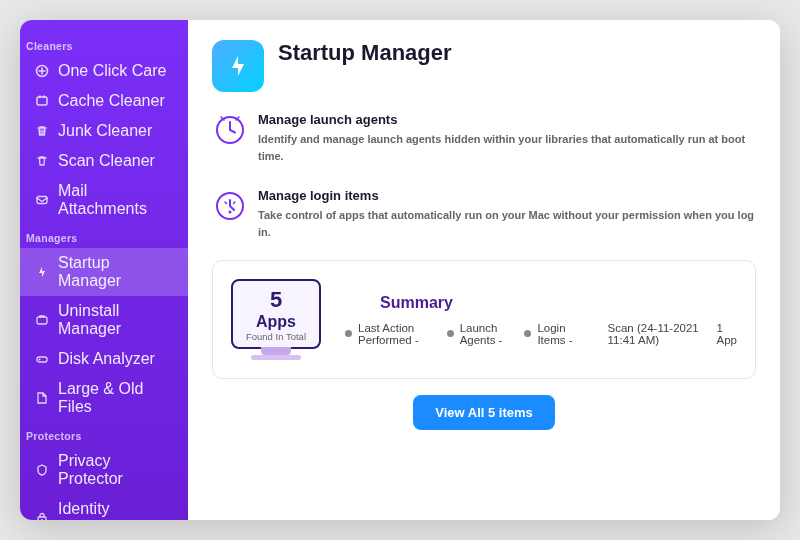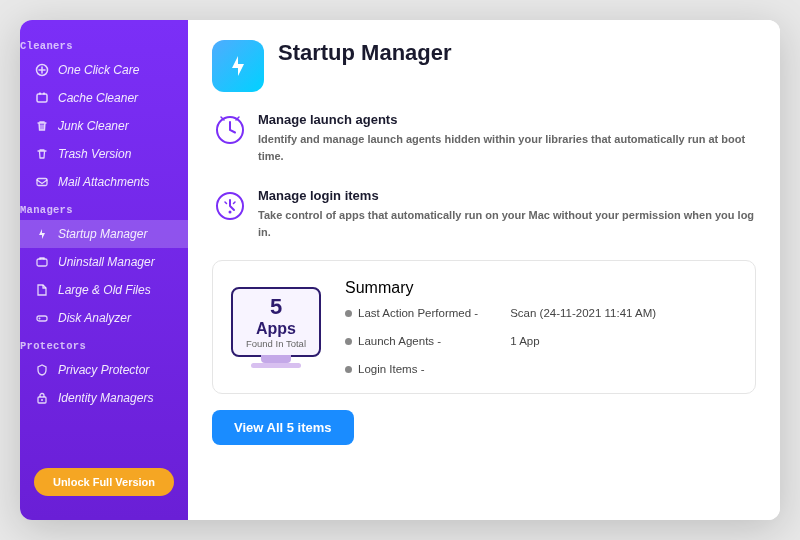--- a/index.html
+++ b/index.html
@@ -75,36 +75,34 @@
       background: linear-gradient(180deg, #7b2ff7 0%, #6a1fd6 100%);
       padding: 12px 0;
       display: flex;
       flex-direction: column;
       overflow-y: auto;
     }
     .sidebar-section-label {
       color: rgba(255,255,255,0.7);
       font-size: 10.5px;
       font-weight: 600;
-      padding: 8px 0 4px;
+      padding: 8px 6px 4px;
       text-transform: none;
       letter-spacing: 0.3px;
-      font-family: Liberation Mono, monospace;
     }
     .sidebar-item {
       display: flex;
       align-items: center;
       gap: 8px;
       padding: 6px 14px;
       cursor: pointer;
       color: rgba(255,255,255,0.9);
-      font-size: 12px;
+      font-size: 16px;
       border-radius: 0;
       transition: background 0.15s;
-      font-style: italic;
     }
     .sidebar-item.active {
       background: rgba(255,255,255,0.2);
     }
     .sidebar-item-icon {
       width: 16px;
       height: 16px;
       display: flex;
       align-items: center;
       justify-content: center;
@@ -248,31 +246,31 @@
       width: 50px;
       height: 5px;
       background: #d8c0f0;
       border-radius: 4px;
     }
     .summary-info {
       flex: 1;
     }
     .summary-info h2 {
       font-size: 16px;
-      font-weight: 400;
-      color: #000000;
+      font-weight: 700;
+      color: #4c1d95;
       margin-bottom: 10px;
+      margin-left: 35px;
     }
     .summary-rows {
       display: flex;
       gap: 32px;
     }
     .summary-col {
       display: flex;
-      flex-direction: column;
       gap: 16px;
     }
     .summary-row {
       display: flex;
       align-items: center;
       gap: 6px;
     }
     .summary-dot {
       width: 7px;
       height: 7px;
@@ -283,21 +281,21 @@
     .summary-row-label {
       font-size: 11.5px;
       color: #444;
     }
     .summary-row-value {
       font-size: 11.5px;
       color: #444;
     }
     .content-footer {
       display: flex;
-      justify-content: flex-start;
+      justify-content: center;
     }
     .view-all-btn {
       background: #1a8cff;
       color: white;
       border: none;
       border-radius: 8px;
       padding: 10px 22px;
       font-size: 13px;
       font-weight: 600;
       cursor: pointer;
@@ -339,21 +337,21 @@
             </svg>
         </div>
         <span>Junk Cleaner</span>
       </div>
       <div class="sidebar-item">
         <div class="sidebar-item-icon">
           <svg width="14" height="14" viewBox="0 0 14 14" fill="none">
               <path d="M3 4h8M5 4V3h4v1M4.5 4l.5 7h4l.5-7" stroke="rgba(255,255,255,0.8)" stroke-width="1.3" stroke-linecap="round" stroke-linejoin="round"></path>
             </svg>
         </div>
-        <span>Trash Version</span>
+        <span>Scan Cleaner</span>
       </div>
       <div class="sidebar-item">
         <div class="sidebar-item-icon">
           <svg width="14" height="14" viewBox="0 0 14 14" fill="none">
               <rect x="2" y="3.5" width="10" height="7" rx="1.5" stroke="rgba(255,255,255,0.8)" stroke-width="1.3"></rect>
               <path d="M2 5l5 3.5L12 5" stroke="rgba(255,255,255,0.8)" stroke-width="1.3" stroke-linecap="round"></path>
             </svg>
         </div>
         <span>Mail Attachments</span>
       </div>
@@ -373,34 +371,34 @@
           <svg width="14" height="14" viewBox="0 0 14 14" fill="none">
               <rect x="2" y="4" width="10" height="7" rx="1.5" stroke="rgba(255,255,255,0.8)" stroke-width="1.3"></rect>
               <path d="M5 4V3h4v1" stroke="rgba(255,255,255,0.8)" stroke-width="1.3" stroke-linecap="round"></path>
             </svg>
         </div>
         <span>Uninstall Manager</span>
       </div>
       <div class="sidebar-item">
         <div class="sidebar-item-icon">
           <svg width="14" height="14" viewBox="0 0 14 14" fill="none">
+              <rect x="2" y="5" width="10" height="5" rx="2" stroke="rgba(255,255,255,0.8)" stroke-width="1.3"></rect>
+              <circle cx="4.5" cy="7.5" r="1" fill="rgba(255,255,255,0.8)"></circle>
+            </svg>
+        </div>
+        <span>Disk Analyzer</span>
+      </div>
+      <div class="sidebar-item">
+        <div class="sidebar-item-icon">
+          <svg width="14" height="14" viewBox="0 0 14 14" fill="none">
               <path d="M3 2h5l3 3v7H3V2z" stroke="rgba(255,255,255,0.8)" stroke-width="1.3"></path>
               <path d="M8 2v3h3" stroke="rgba(255,255,255,0.8)" stroke-width="1.3"></path>
             </svg>
         </div>
         <span>Large &amp; Old Files</span>
-      </div>
-      <div class="sidebar-item">
-        <div class="sidebar-item-icon">
-          <svg width="14" height="14" viewBox="0 0 14 14" fill="none">
-              <rect x="2" y="5" width="10" height="5" rx="2" stroke="rgba(255,255,255,0.8)" stroke-width="1.3"></rect>
-              <circle cx="4.5" cy="7.5" r="1" fill="rgba(255,255,255,0.8)"></circle>
-            </svg>
-        </div>
-        <span>Disk Analyzer</span>
       </div>
 
       <div class="sidebar-section-label">Protectors</div>
 
       <div class="sidebar-item">
         <div class="sidebar-item-icon">
           <svg width="14" height="14" viewBox="0 0 14 14" fill="none">
               <path d="M7 2L3 4v3c0 2.5 1.8 4.5 4 5 2.2-.5 4-2.5 4-5V4L7 2z" stroke="rgba(255,255,255,0.8)" stroke-width="1.3"></path>
             </svg>
         </div>

